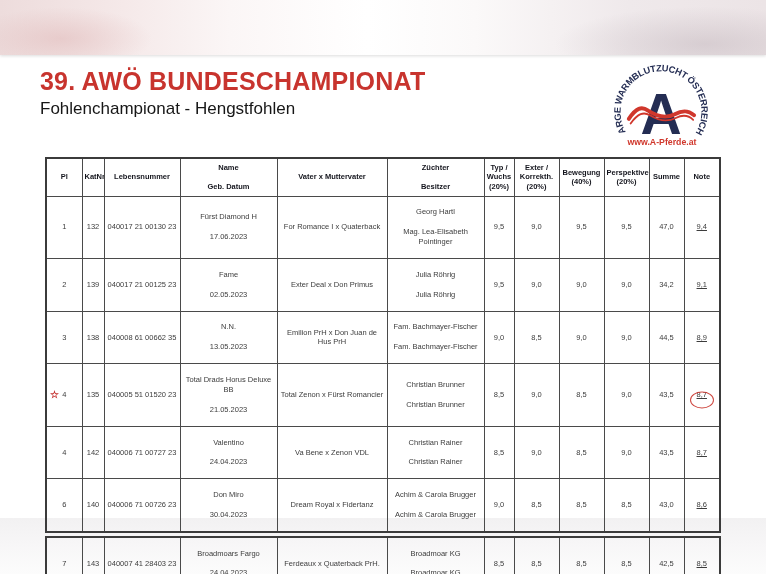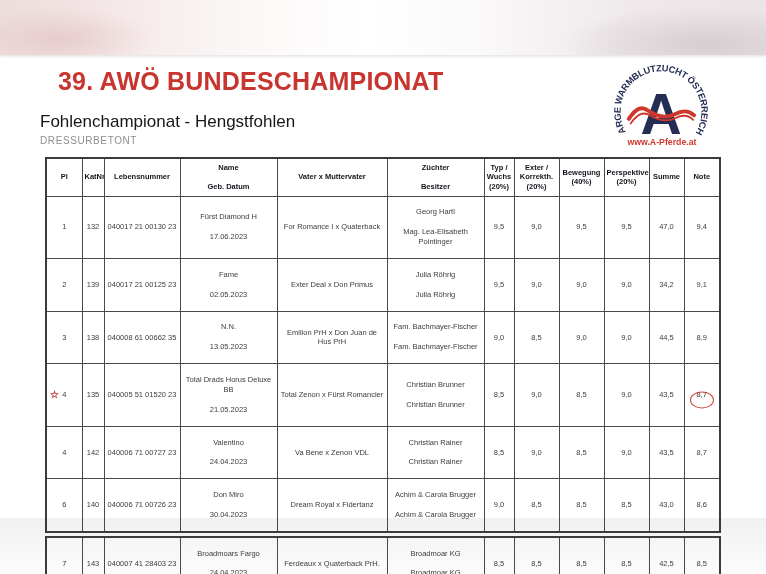--- a/index.html
+++ b/index.html
@@ -20,23 +20,23 @@
     box-shadow:0 1px 3px rgba(0,0,0,0.14);
   }
   
   .banner-bottom {
     position:absolute; left:0; top:518px; width:766px; height:56px;
     background:linear-gradient(180deg, #f2f1f2 0%, #f7f6f7 45%, #fcfcfc 100%);
   }
   .header-block { position:absolute; left:40px; top:68px; }
   .page-title {
     font-size:25px; font-weight:bold; letter-spacing:0.2px;
-    color:#c8342e; line-height:1.1;margin-left:18px;
-  }
-  .page-subtitle { font-size:17px; color:#161616; margin-top:16px; }
+    color:#c8342e; line-height:1.1;
+  }
+  .page-subtitle { font-size:17px; color:#161616; margin-top:3px; }
   .page-category { font-size:10px; color:#8e8e8e; letter-spacing:0.6px; margin-top:3px; }
   .logo { position:absolute; right:36px; top:58px; width:138px; height:96px; }
   
   .table-wrap { position:absolute; left:45px; top:157px; width:676px; }
   table {
     border-collapse:collapse; table-layout:fixed; width:676px;
     font-family:"Liberation Sans", sans-serif;
   }
   table { border:2px solid #3b3b3b; }
   td, th {
@@ -48,37 +48,36 @@
   thead tr { height:38px; }
   .t1 tbody tr { height:17px; }
   .t2 { margin-top:3px; }
   .t2 tbody tr { height:18px; }
   .two-line div { line-height:1.35; }
   td.pl-cell { position:relative; }
   .star {
     position:absolute; left:3px; top:50%; transform:translateY(-54%);
     color:#c4302e; font-size:10px; font-weight:bold; line-height:1;
   }
-  td.note-cell { position:relative; }
+  td.note-cell { position:relative;text-decoration:underline; }
   .red-circle {
     position:absolute; left:50%; top:58%; transform:translate(-50%,-50%);
     width:24px; height:17px; border:1.5px solid rgba(201,52,44,0.9);
     border-radius:50%; pointer-events:none;
   }
 </style>
 </head>
 <body>
 
 <div class="banner-top"></div>
 <div class="banner-bottom"></div>
 
 <div class="header-block">
   <div class="page-title">39. AWÖ BUNDESCHAMPIONAT</div>
   <div class="page-subtitle">Fohlenchampionat - Hengstfohlen</div>
-  <div class="page-category">DRESSURBETONT</div>
 </div>
 
 <div class="logo">
   <svg viewBox="0 0 150 100" width="138" height="96">
     <defs>
       <path id="arcPath" d="M 38,80 A 44,44 0 1 1 112,80" fill="none"></path>
     </defs>
     <text font-size="10" font-weight="bold" fill="#242d53" letter-spacing="0.6" font-family="Liberation Sans, sans-serif">
       <textPath href="#arcPath" startOffset="2" textLength="186">ARGE WARMBLUTZUCHT ÖSTERREICH</textPath>
     </text>

